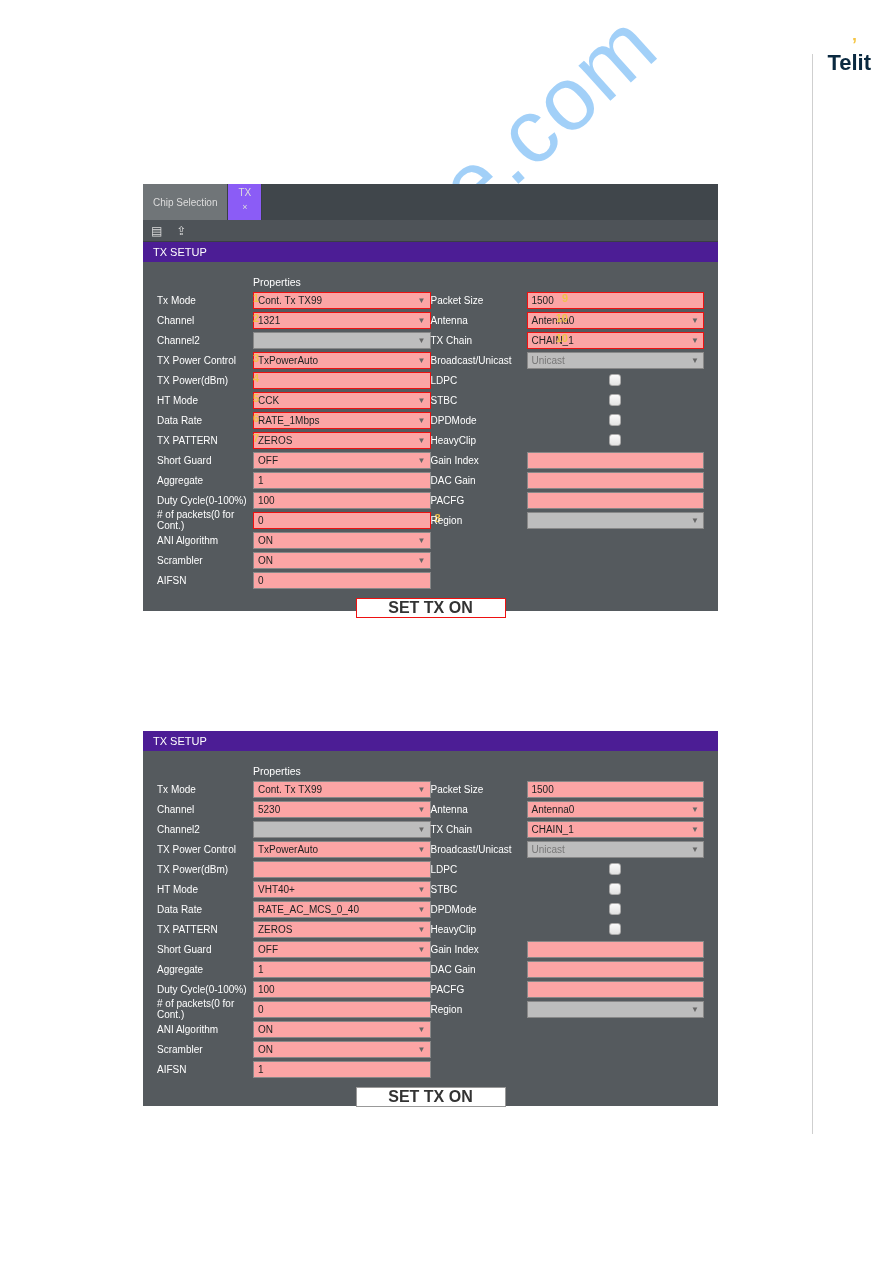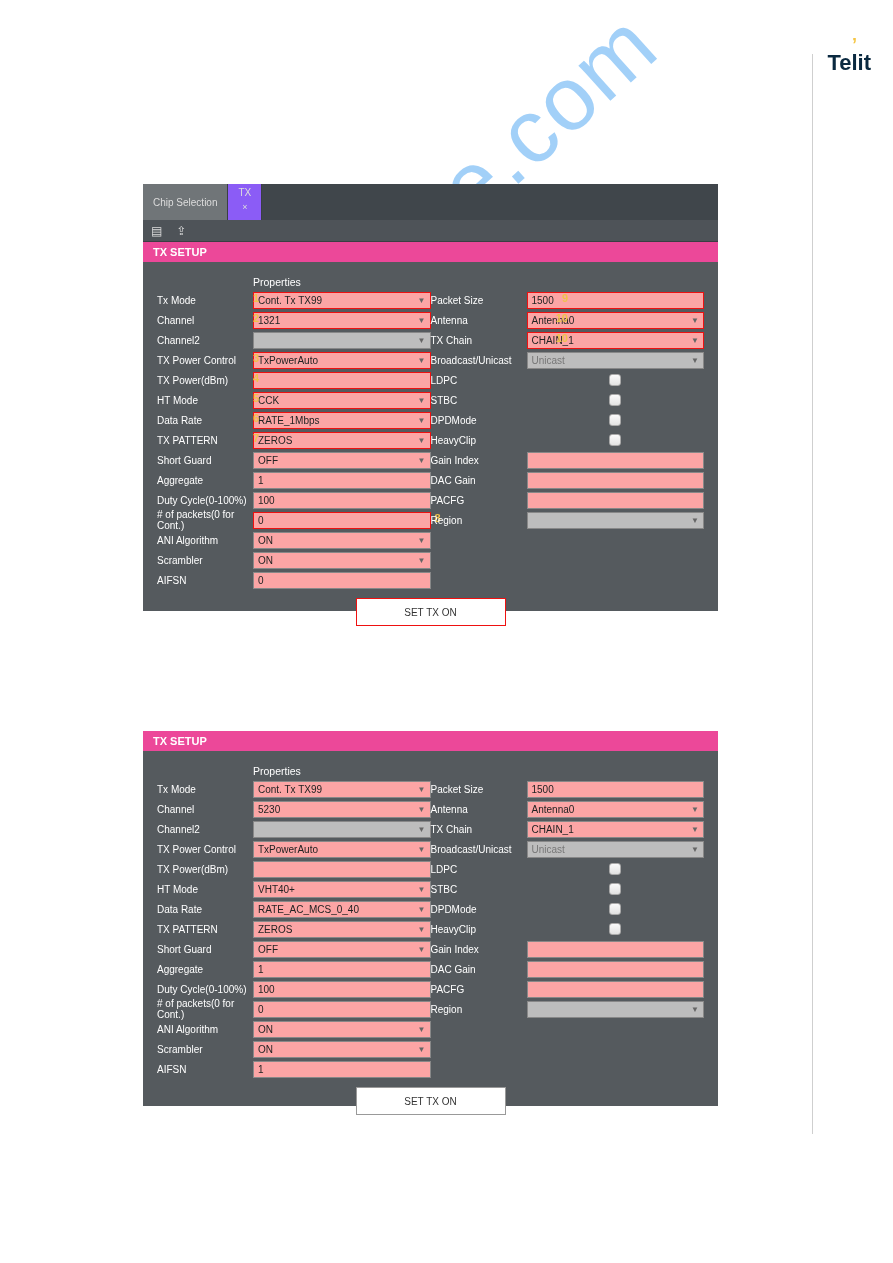--- a/index.html
+++ b/index.html
@@ -81,23 +81,23 @@
     height: 22px;
     background: #4e5358;
     display: flex;
     align-items: center;
     padding: 0 8px;
     gap: 14px;
     border-bottom: 1px solid #3a3f43;
   }
   .toolbar .icon { color: #ddd; font-size: 12px; }
   .section-title {
-    background: #ec4899;
+    background: #4c1d95;
     color: #fff;
-    font-weight: bold;
+    font-weight: normal;
     padding: 4px 10px;
     font-size: 11px;
   }
   .props-header {
     padding-left: 110px;
     padding-top: 14px;
     padding-bottom: 2px;
     font-size: 10.5px;
     color: #fff;
   }
@@ -178,28 +178,29 @@
     background: linear-gradient(#fafafa,#e2e2e2);
   }
   .footer-btn-wrap {
     margin-top: 8px;
     display: flex;
     justify-content: center;
     padding-bottom: 10px;
   }
   .footer-btn {
     width: 150px;
-    height: 28px;
+    height: 20px;
     background: #fff;
     color: #333;
-    font-size: 10px;
+    font-size: 16px;
     display: flex;
     align-items: center;
     justify-content: center;
     border: 1px solid #999;
+    font-weight: bold;
   }
   .footer-btn.hl-red { border: 1px solid #e11; }
 </style>
 </head>
 <body>
 
 <div class="brand">
   <span class="accent">’</span>
   <span>Telit</span>
 </div>

